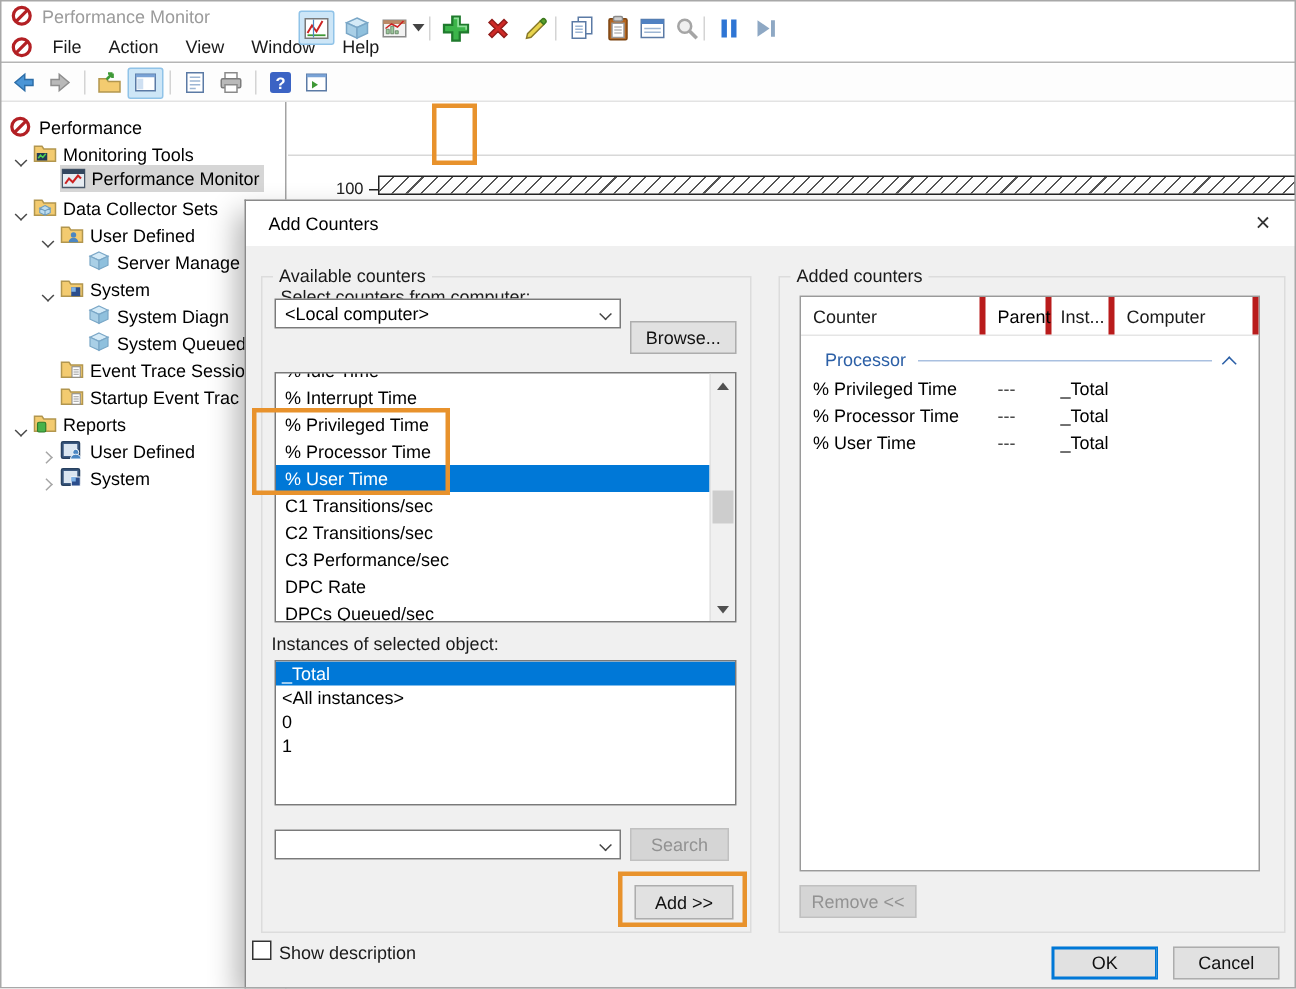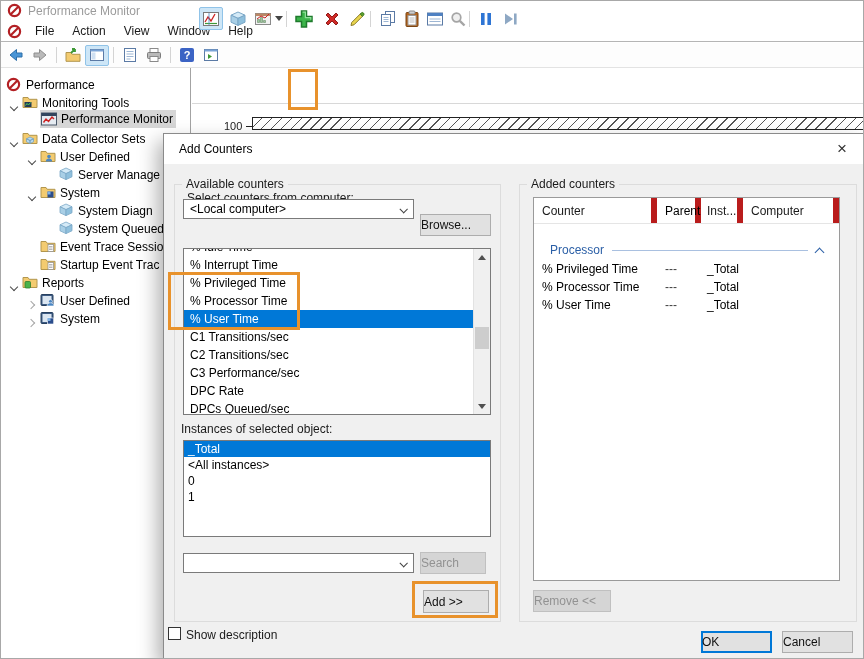--- a/index.html
+++ b/index.html
@@ -45,40 +45,40 @@
 
   
   .dialog{position:absolute;left:163px;top:133px;width:701px;height:526px;background:#f0f0f0;border:1px solid #8a8a8a;border-right:none;box-shadow:-6px 8px 18px rgba(0,0,0,.3);z-index:10}
   .dtitle{height:30px;background:#fff;display:flex;align-items:center;padding-left:15px}
   .dclose{position:absolute;right:6px;top:0;width:32px;height:30px;display:flex;align-items:center;justify-content:center;font-size:17px;color:#333}
   .group{position:absolute;border:1px solid #dcdcdc}
   .grouplabel{position:absolute;top:-8px;left:7px;background:#f0f0f0;padding:0 4px;color:#1a1a1a}
   .dlabel{position:absolute;color:#1a1a1a}
   .combo{position:absolute;background:#fff;border:1px solid #7a7a7a;display:flex;align-items:center;padding-left:6px}
   .combo .cchev{position:absolute;right:7px;top:7px;width:6px;height:6px;border-right:1.4px solid #444;border-bottom:1.4px solid #444;transform:rotate(45deg) translateY(-1px)}
-  .btn{position:absolute;background:#e1e1e1;border:1px solid #adadad;display:flex;align-items:center;justify-content:flex-start;color:#111}
+  .btn{position:absolute;background:#e1e1e1;border:1px solid #adadad;display:flex;align-items:center;justify-content:center;color:#111}
   .btn.disabled{background:#d5d5d5;border-color:#c0c0c0;color:#929292}
   .btn.focused{border:1px solid #0078d7;box-shadow:inset 0 0 0 1px #0078d7}
   .listbox{position:absolute;background:#fff;border:1px solid #7a7a7a;overflow:hidden}
   .lrow{height:18px;line-height:18px;padding-left:6px;white-space:nowrap}
   .lrow.sel{background:#0078d7;color:#fff}
   .irow{height:16px;line-height:16px;padding-left:4px;white-space:nowrap}
   .irow.sel{background:#0078d7;color:#fff}
   .sbar{position:absolute;right:0;top:0;bottom:0;width:17px;background:#f0f0f0;border-left:1px solid #e2e2e2}
   .sarr{position:absolute;left:0;width:16px;height:16px;display:flex;align-items:center;justify-content:center}
   .tri-up{width:0;height:0;border-left:4px solid transparent;border-right:4px solid transparent;border-bottom:5px solid #505050}
   .tri-dn{width:0;height:0;border-left:4px solid transparent;border-right:4px solid transparent;border-top:5px solid #505050}
   .sthumb{position:absolute;left:1px;width:14px;background:#cdcdcd}
   .checkbox{position:absolute;width:13px;height:13px;background:#fff;border:1px solid #333}
 
   
   .ctable{position:absolute;background:#fff;border:1px solid #9a9a9a}
   .thead{display:flex;height:26px;border-bottom:1px solid #e5e5e5}
-  .th{display:flex;align-items:center;padding-left:8px;border-right:6px solid #b91c1c;color:#1a1a1a}
-  .grprow{display:flex;align-items:center;height:20px;margin-top:16px;color:#2b5fa6;padding:0 16px 0 16px}
+  .th{display:flex;align-items:center;padding-left:8px;border-right:4px solid #b91c1c;color:#1a1a1a}
+  .grprow{display:flex;align-items:center;height:20px;margin-top:6px;color:#2b5fa6;padding:0 16px 0 16px}
   .grprow .gline{flex:1;border-top:1px solid #a9c0e0;margin:0 8px}
   .gchev{width:7px;height:7px;border-right:1.6px solid #2b5fa6;border-bottom:1.6px solid #2b5fa6;transform:rotate(-135deg);margin-top:4px}
   .crow{display:flex;height:18px;align-items:center}
   .cc{padding-left:8px;white-space:nowrap}
   .c0{width:123px}.c1{width:44px;color:#3c3c3c}.c2{width:42px;padding-left:6px}.c3{flex:1}
 
   
   .ann{position:absolute;border:3px solid #e8922c;z-index:50;pointer-events:none}
 </style>
 </head>

